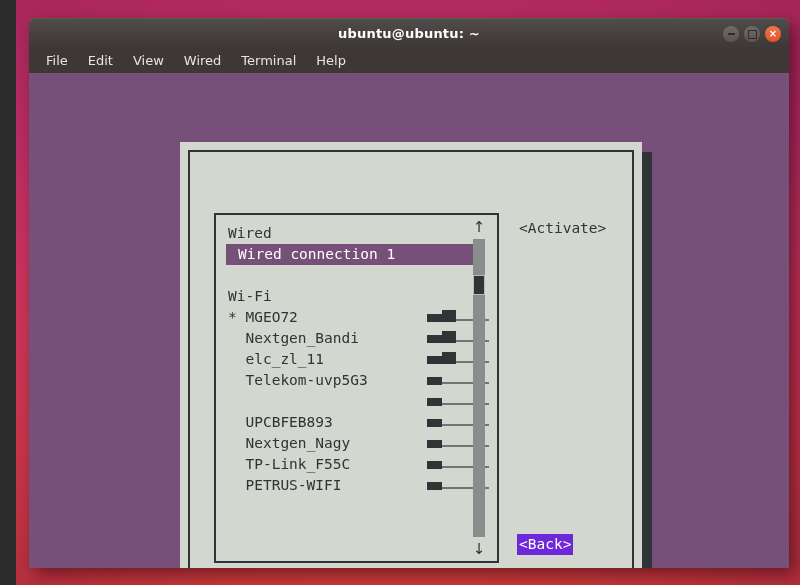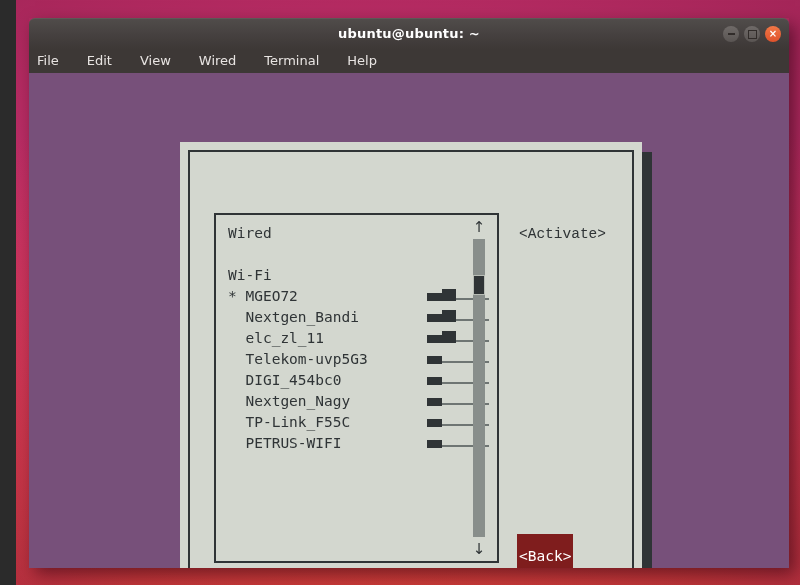--- a/index.html
+++ b/index.html
@@ -90,21 +90,22 @@
     border: 1.5px solid #312c2a;
     display: block;
   }
   .wb-close span { font-size: 10px; font-weight: bold; }
 
   .menubar {
     height: 24px;
     background: #3d3836;
     display: flex;
     align-items: center;
-    gap: 12px;
+    padding-left: 9px;
+    gap: 4px;
   }
   .menu-item {
     color: #e8e4e2;
     font-size: 13px;
     padding: 0 8px;
     line-height: 24px;
     font-family: "DejaVu Sans", sans-serif;
   }
 
   
@@ -248,29 +249,28 @@
   .btn {
     position: absolute;
     font-family: "DejaVu Sans Mono", monospace;
     font-size: 14.5px;
     line-height: 19px;
     color: #2f3436;
     white-space: pre;
   }
   .btn-activate {
     left: 339px;
-    top: 83px;
-    font-family: Liberation Mono, monospace;
+    top: 77px;
   }
   .btn-back {
     left: 337px;
     top: 392px;
-    background: #7f1d1d;
+    background: #6d28d9;
     color: #ffffff;
-    padding: 13px 2px;
+    padding: 1px 2px;
   }
 </style>
 </head>
 <body>
 
 <div id="screen">
 
   <div class="desktop"></div>
   <div class="desktop-vignette"></div>
 
@@ -299,27 +299,29 @@
     <div class="term-body">
 
       <div class="dlg-shadow"></div>
 
       <div class="dialog">
         <div class="dlg-inner-border"></div>
 
         <div class="listbox">
           <div class="list-scroll-area" id="list-rows">
               <div class="row header">Wired</div>
+              <div class="row selected"><span class="ssid-text">Wired connection 1</span></div>
               <div class="row spacer"></div>
               <div class="row header">Wi-Fi</div>
               <div class="row"><span class="ssid-text">* MGEO72</span><div class="signal"><div class="sig-blk" style="left: 0px; width: 15px; height: 8px;"></div><div class="sig-blk" style="left: 15px; width: 14px; height: 12px;"></div><div class="sig-line" style="left: 29px; width: 33px;"></div></div></div>
               <div class="row"><span class="ssid-text">  Nextgen_Bandi</span><div class="signal"><div class="sig-blk" style="left: 0px; width: 15px; height: 8px;"></div><div class="sig-blk" style="left: 15px; width: 14px; height: 12px;"></div><div class="sig-line" style="left: 29px; width: 33px;"></div></div></div>
               <div class="row"><span class="ssid-text">  elc_zl_11</span><div class="signal"><div class="sig-blk" style="left: 0px; width: 15px; height: 8px;"></div><div class="sig-blk" style="left: 15px; width: 14px; height: 12px;"></div><div class="sig-line" style="left: 29px; width: 33px;"></div></div></div>
               <div class="row"><span class="ssid-text">  Telekom-uvp5G3</span><div class="signal"><div class="sig-blk" style="left: 0px; width: 15px; height: 8px;"></div><div class="sig-line" style="left: 15px; width: 47px;"></div></div></div>
-              <div class="row"><span class="ssid-text">  DIGI_454bc0</span><div class="signal"><div class="sig-blk" style="left: 0px; width: 15px; height: 8px;"></div><div class="sig-line" style="left: 15px; width: 47px;"></div></div></div>
+              <div class="row"><div class="signal"><div class="sig-blk" style="left: 0px; width: 15px; height: 8px;"></div><div class="sig-line" style="left: 15px; width: 47px;"></div></div></div>
+              <div class="row"><span class="ssid-text">  UPCBFEB893</span><div class="signal"><div class="sig-blk" style="left: 0px; width: 15px; height: 8px;"></div><div class="sig-line" style="left: 15px; width: 47px;"></div></div></div>
               <div class="row"><span class="ssid-text">  Nextgen_Nagy</span><div class="signal"><div class="sig-blk" style="left: 0px; width: 15px; height: 8px;"></div><div class="sig-line" style="left: 15px; width: 47px;"></div></div></div>
               <div class="row"><span class="ssid-text">  TP-Link_F55C</span><div class="signal"><div class="sig-blk" style="left: 0px; width: 15px; height: 8px;"></div><div class="sig-line" style="left: 15px; width: 47px;"></div></div></div>
               <div class="row"><span class="ssid-text">  PETRUS-WIFI</span><div class="signal"><div class="sig-blk" style="left: 0px; width: 15px; height: 8px;"></div><div class="sig-line" style="left: 15px; width: 47px;"></div></div></div>
             </div>
 
           <div class="scrollbar">
             <div class="sb-arrow up">↑</div>
             <div class="sb-track"></div>
             <div class="sb-thumb"></div>
             <div class="sb-arrow down">↓</div>

